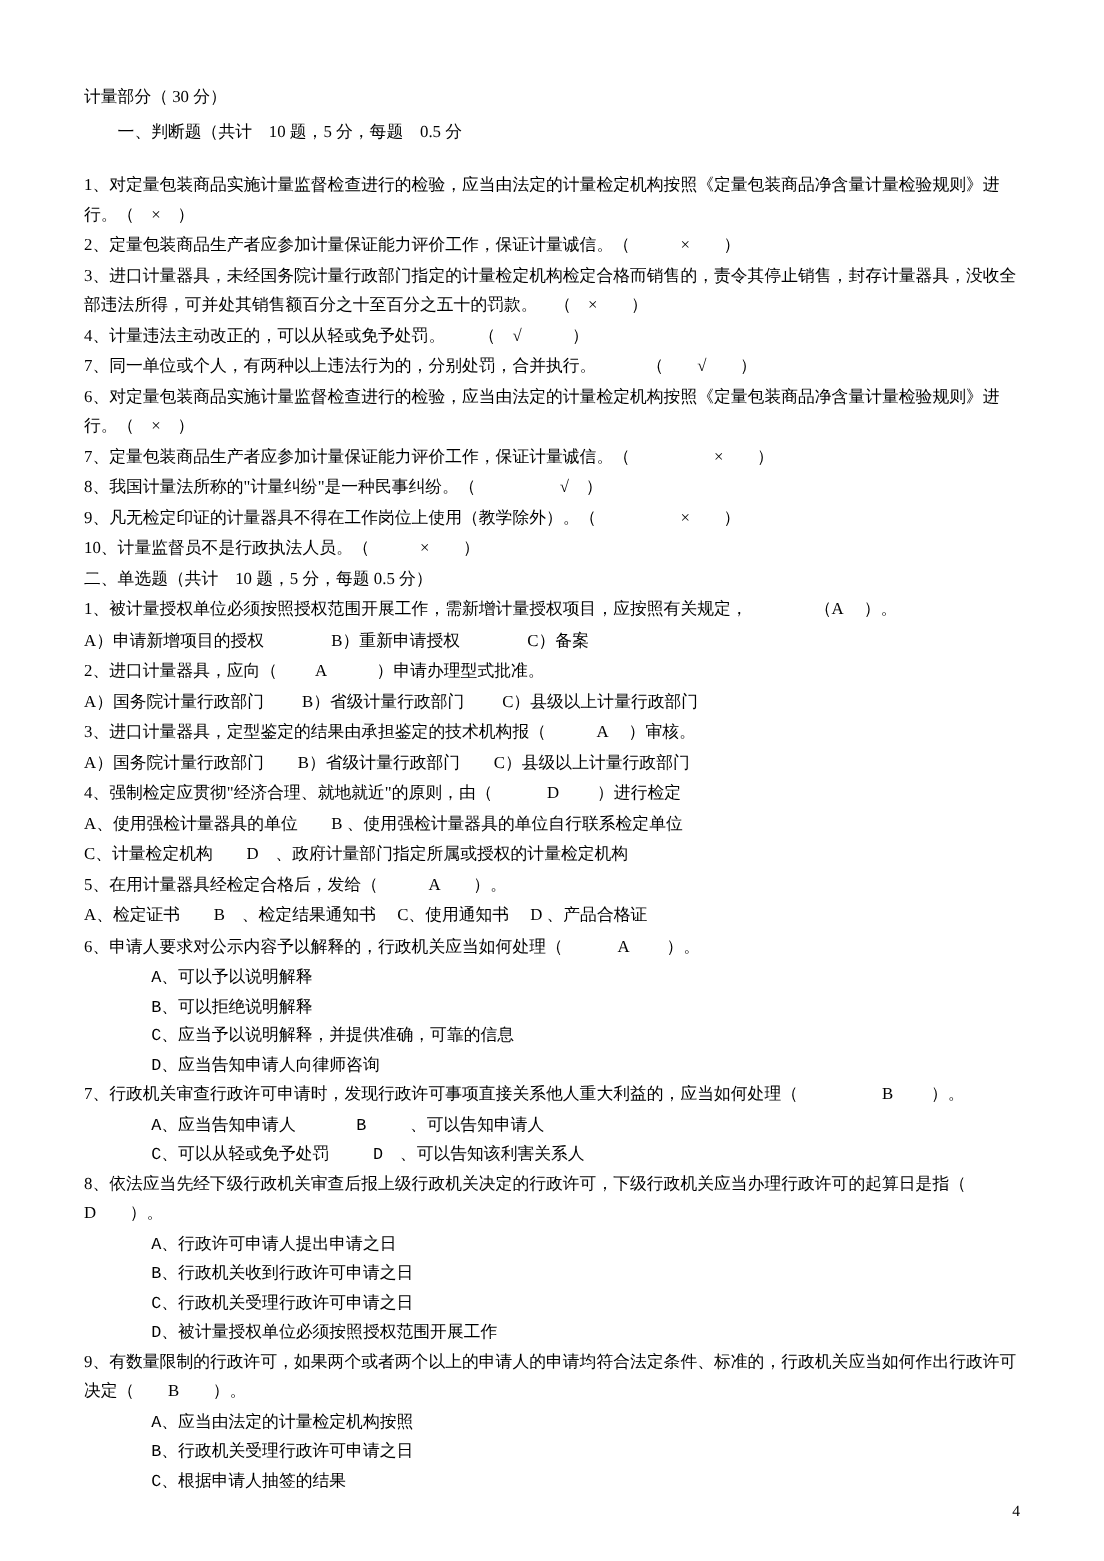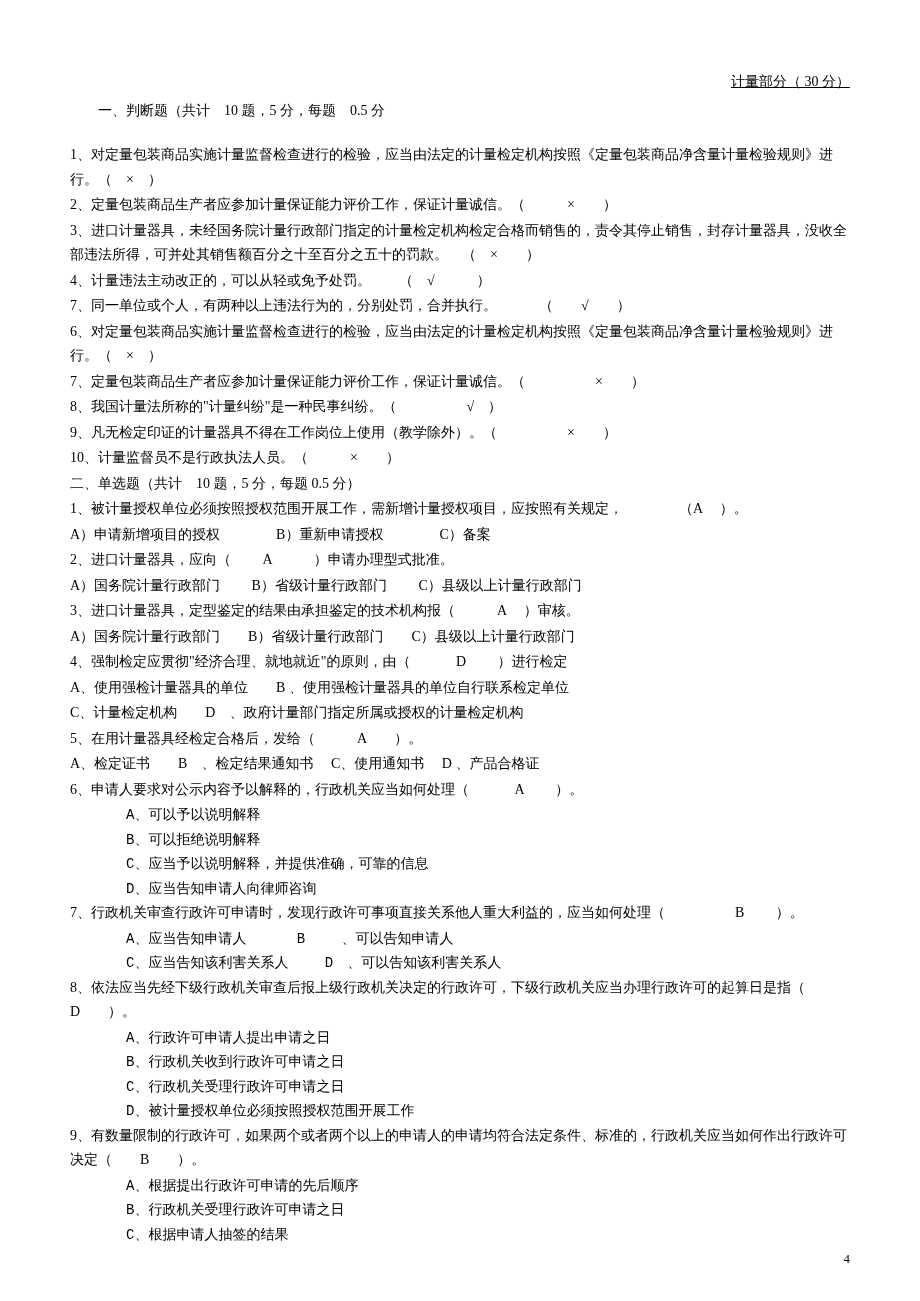--- a/index.html
+++ b/index.html
@@ -8,23 +8,22 @@
       font-size: 14px;
       line-height: 1.75;
       color: #000;
       background: #fff;
       width: 920px;
       padding: 70px 70px 40px 70px;
       position: relative;
       min-height: 1301px;
     }
     .header-title {
-      text-align: right;
+      text-align: left;
       margin-bottom: 4px;
-      text-decoration: underline;
     }
     .section-intro {
       padding-left: 28px;
       margin-bottom: 20px;
       font-family: Liberation Serif, serif;
     }
     .question {
       margin-bottom: 1px;
     }
     .option-indent {
@@ -74,26 +73,26 @@
 <div class="question">A、检定证书　　B　、检定结果通知书　 C、使用通知书　 D  、产品合格证</div>
 
 <div class="question">6、申请人要求对公示内容予以解释的，行政机关应当如何处理（　　　 A　　 ）。</div>
 <div class="option-indent">A、可以予以说明解释</div>
 <div class="option-indent">B、可以拒绝说明解释</div>
 <div class="option-indent">C、应当予以说明解释，并提供准确，可靠的信息</div>
 <div class="option-indent">D、应当告知申请人向律师咨询</div>
 
 <div class="question">7、行政机关审查行政许可申请时，发现行政许可事项直接关系他人重大利益的，应当如何处理（　　　　　B　　 ）。</div>
 <div class="option-indent">A、应当告知申请人　　　  B　　 、可以告知申请人</div>
-<div class="option-indent">C、应当告知该利害关系人　　  D　、可以告知该利害关系人</div>
+<div class="option-indent">C、可以从轻或免予处罚　　  D　、可以告知该利害关系人</div>
 
 <div class="question">8、依法应当先经下级行政机关审查后报上级行政机关决定的行政许可，下级行政机关应当办理行政许可的起算日是指（　D　　）。</div>
 <div class="option-indent">A、行政许可申请人提出申请之日</div>
 <div class="option-indent">B、行政机关收到行政许可申请之日</div>
 <div class="option-indent">C、行政机关受理行政许可申请之日</div>
 <div class="option-indent">D、被计量授权单位必须按照授权范围开展工作</div>
 
 <div class="question">9、有数量限制的行政许可，如果两个或者两个以上的申请人的申请均符合法定条件、标准的，行政机关应当如何作出行政许可决定（　　B　　）。</div>
-<div class="option-indent">A、根据提出行政许可申请的先后顺序</div>
+<div class="option-indent">A、应当由法定的计量检定机构按照</div>
 <div class="option-indent">B、行政机关受理行政许可申请之日</div>
 <div class="option-indent">C、根据申请人抽签的结果</div>
 
 <div class="page-number">4</div>
 
 </body></html>

